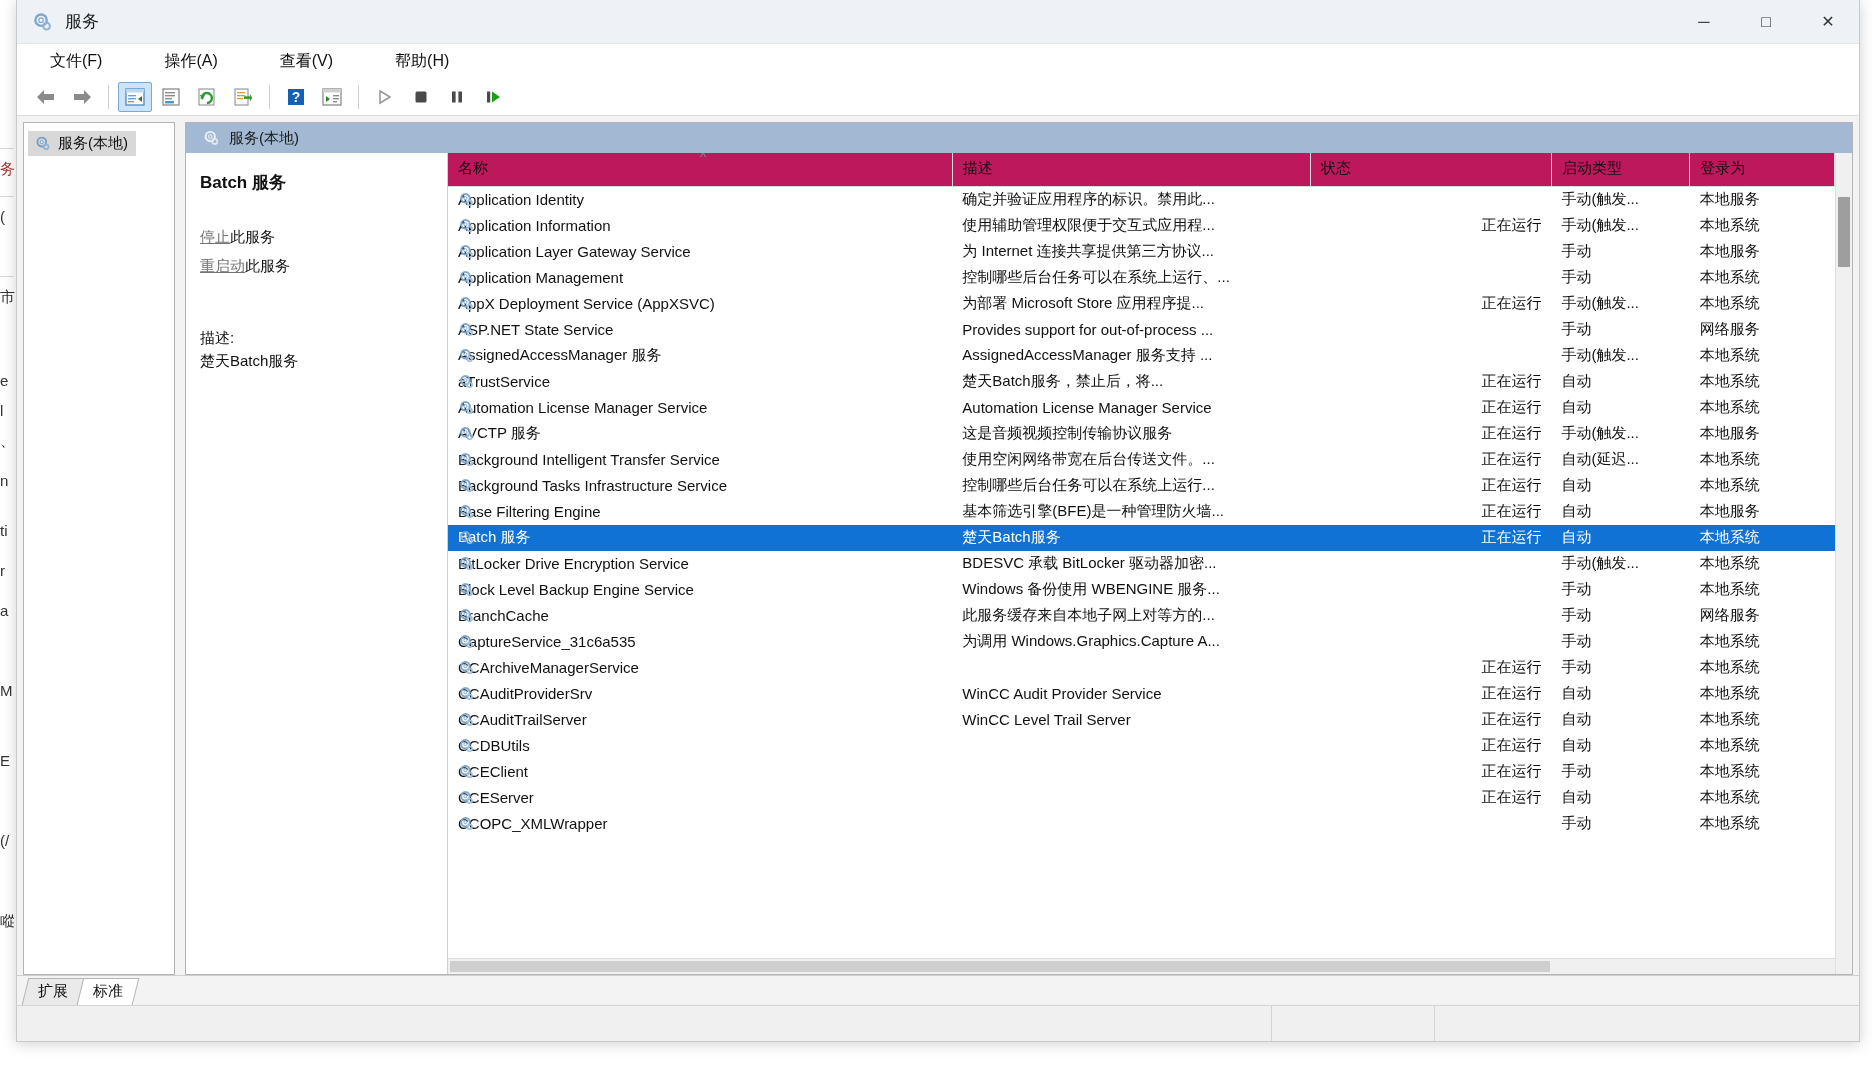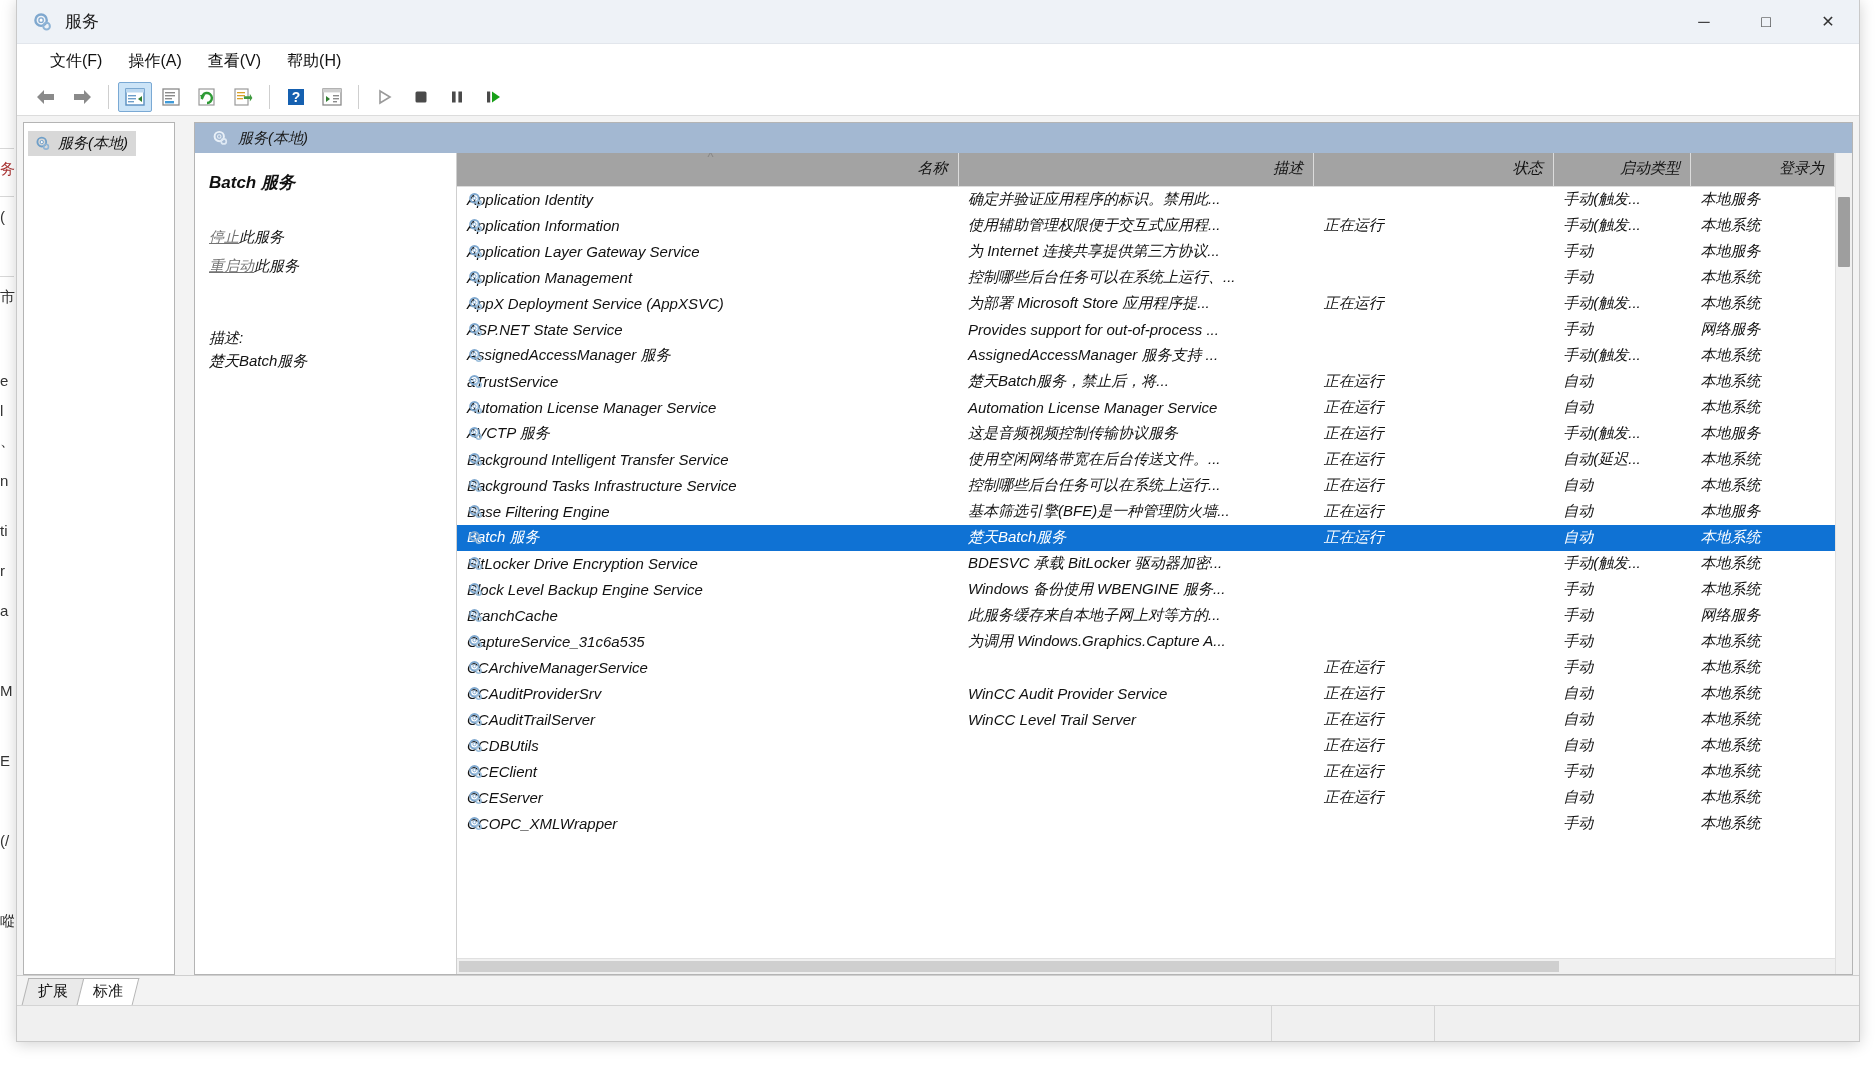--- a/index.html
+++ b/index.html
@@ -68,20 +68,21 @@
   
   #menubar {
     height: 34px;
     background: #fff;
     display: flex;
     align-items: center;
     padding-left: 20px;
     flex: none;
     font-size: 16px;
     color: #111;
+    gap: 36px;
   }
   .menu-item {
     padding: 4px 13px;
     cursor: default;
   }
 
   
   #toolbar {
     height: 38px;
     background: #fff;
@@ -103,24 +104,23 @@
   .tb-sep {
     width: 1px; height: 24px; background: #cfcfcf; margin: 0 7px;
     flex: none;
   }
 
   
   #body-split {
     flex: 1;
     display: flex;
     padding: 6px 6px 0 6px;
-    gap: 19px;
+    gap: 10px;
     min-height: 0;
     background: #f3f3f3;
-    font-style: italic;
   }
 
   
   #tree-pane {
     width: 152px;
     background: #fff;
     border: 1px solid #b4b4b4;
     flex: none;
     padding: 8px 4px;
   }
@@ -200,26 +200,26 @@
     position: relative;
   }
   table.svc {
     width: 100%;
     border-collapse: collapse;
     font-size: 15px;
     table-layout: fixed;
   }
   table.svc thead th {
     font-weight: normal;
-    text-align: right;
+    text-align: left;
     padding: 6px 10px 8px 10px;
     border-right: 1px solid #dcdcdc;
     border-bottom: 1px solid #dcdcdc;
     color: #111;
-    background: #a3a3a3;
+    background: #be185d;
     position: relative;
     height: 30px;
     white-space: nowrap;
     overflow: hidden;
     cursor: default;
   }
   th.sorted::after {
     content: "^";
     position: absolute;
     left: 50%;
@@ -234,21 +234,21 @@
     overflow: hidden;
     color: #111;
     cursor: default;
   }
   tr.row.selected td {
     background: #0f72d4;
     color: #fff;
   }
   td.c-name { width: 383px; }
   td.c-desc { width: 272px; }
-  td.c-status { width: 183px; }
+  td.c-status { width: 183px; text-align: right; }
   td.c-start { width: 105px; }
   td.c-logon { width: 110px; }
   th.c-name { width: 383px; }
   th.c-desc { width: 272px; }
   th.c-status { width: 183px; }
   th.c-start { width: 105px; }
   th.c-logon { width: 110px; }
 
   td.c-name { position: relative; padding-left: 34px; }
   td.c-name .svcico {

